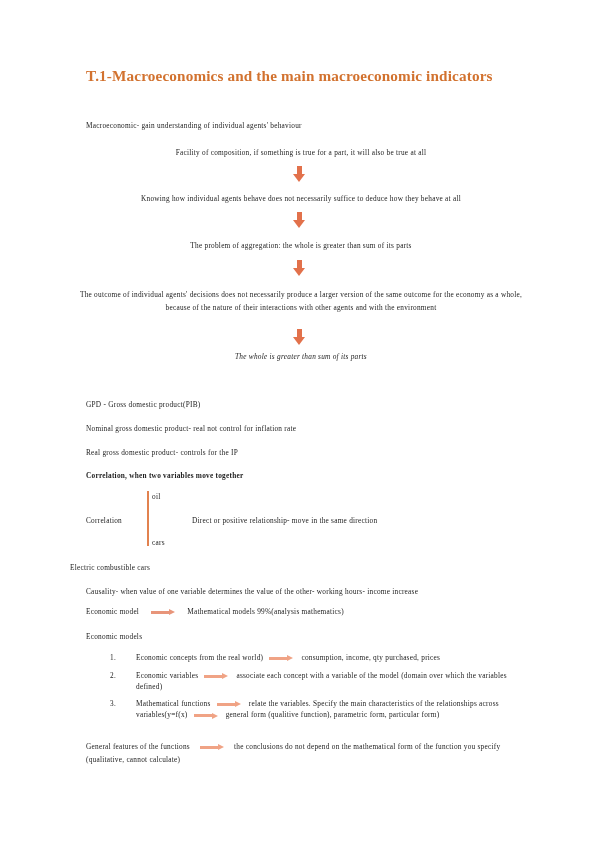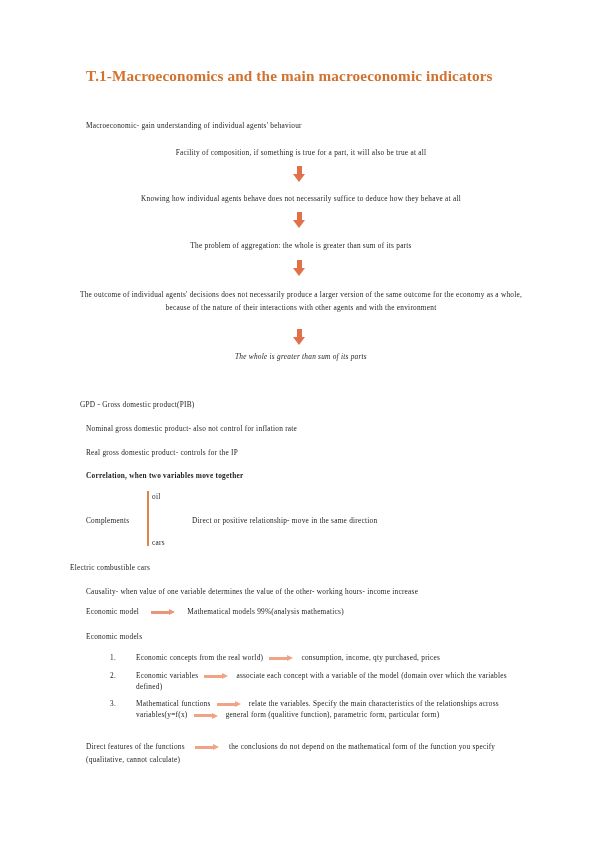--- a/index.html
+++ b/index.html
@@ -158,28 +158,28 @@
 
   <div class="line wrap center" style="left:78px; top:288px; width:446px; line-height:1.85;">The outcome of individual agents' decisions does not necessarily produce a larger version of the same outcome for the economy as a whole, because of the nature of their interactions with other agents and with the environment</div>
 
   <div class="arrow-down" style="left:293px; top:329px;">
     <span class="shaft"></span>
       <span class="head"></span>
   </div>
 
   <div class="line" style="left:86px; top:352px; width:430px; text-align:center;font-style:italic;">The whole is greater than sum of its parts</div>
 
-  <div class="line" style="left:80px; top:400px;">GPD - Gross domestic product(PIB)</div>
-  <div class="line" style="left:86px; top:424px;">Nominal gross domestic product- also not control for inflation rate</div>
+  <div class="line" style="left:86px; top:400px;">GPD - Gross domestic product(PIB)</div>
+  <div class="line" style="left:86px; top:424px;">Nominal gross domestic product- real not control for inflation rate</div>
   <div class="line" style="left:86px; top:448px;">Real gross domestic product- controls for the IP</div>
   <div class="line" style="left:86px; top:471px;font-weight:bold;">Correlation, when two variables move together</div>
 
   <div class="vbar" style="left:147px; top:491px; height:55px;"></div>
   <div class="line" style="left:152px; top:492px;">oil</div>
-  <div class="line" style="left:86px; top:516px;">Complements</div>
+  <div class="line" style="left:86px; top:516px;">Correlation</div>
   <div class="line" style="left:192px; top:516px;">Direct or positive relationship- move in the same direction</div>
   <div class="line" style="left:152px; top:538px;">cars</div>
 
   <div class="line" style="left:70px; top:563px;">Electric combustible cars</div>
   <div class="line" style="left:86px; top:587px;">Causality- when value of one variable determines the value of the other- working hours- income increase</div>
 
   <div class="line" style="left:86px; top:607px;">
     <span>Economic model</span>
     <span class="arrow-right dark" style="margin-left:10px; margin-right:8px;">
       <span class="shaft"></span><span class="head"></span>
@@ -220,20 +220,20 @@
       </span>
       <span>relate the variables. Specify the main characteristics of the relationships across variables(y=f(x)</span>
       <span class="arrow-right">
         <span class="shaft"></span><span class="head"></span>
       </span>
       <span>general form (qualitive function), parametric form, particular form)</span>
     </span>
   </div>
 
   <div class="line wrap" style="left:86px; top:740px; width:430px; line-height:1.85;">
-    <span>Direct features of the functions</span>
+    <span>General features of the functions</span>
     <span class="arrow-right" style="margin-left:8px; margin-right:6px;">
       <span class="shaft"></span><span class="head"></span>
     </span>
     <span>the conclusions do not depend on the mathematical form of the function you specify (qualitative, cannot calculate)</span>
   </div>
 
 </div>
 
 </body></html>

